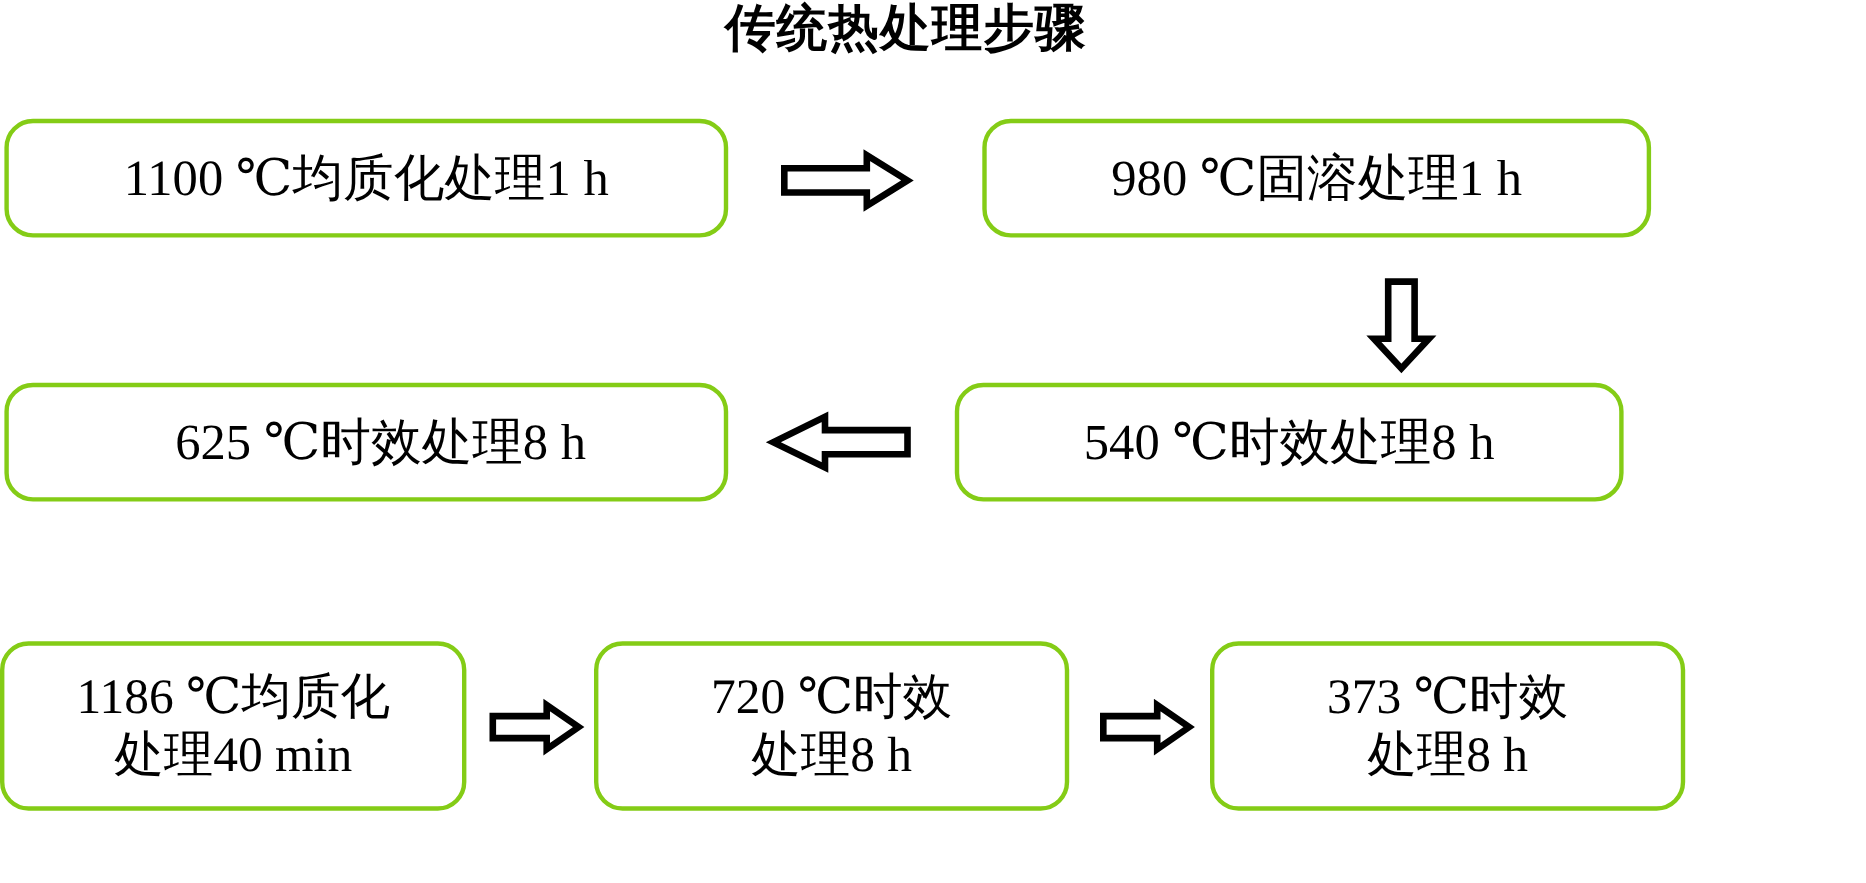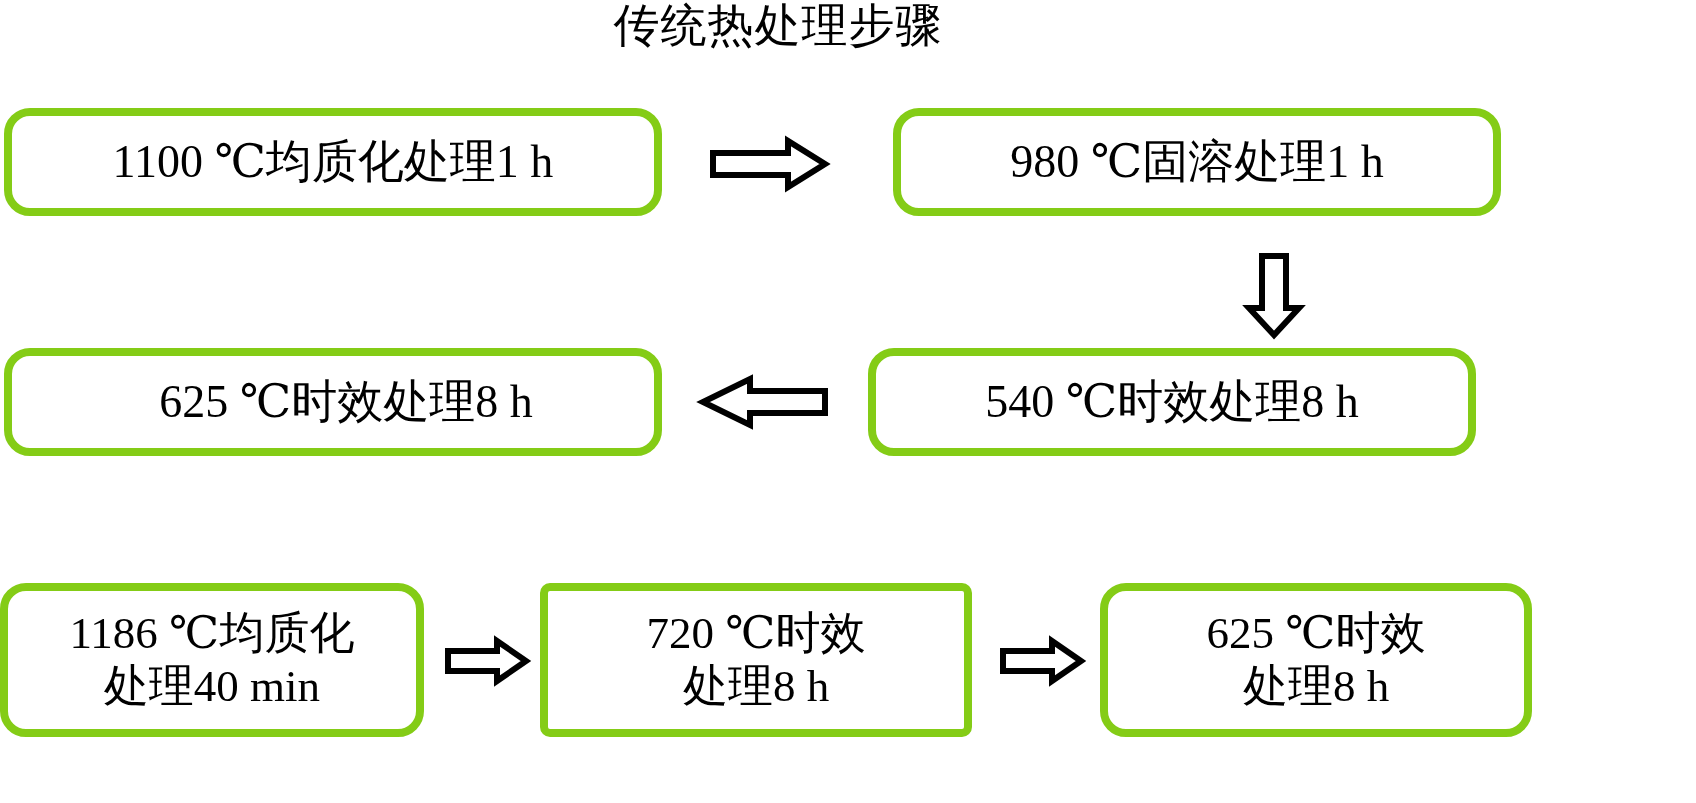--- a/index.html
+++ b/index.html
@@ -13,31 +13,31 @@
   }
   #canvas {
     position: relative;
     width: 1696px;
     height: 803px;
     background: #ffffff;
     overflow: hidden;
   }
   .section-title {
     position: absolute;
-    text-align: center;
-    font-weight: normal;
+    text-align: right;
+    font-weight: bold;
     font-size: 46px;
     line-height: 1;
     letter-spacing: 1px;
     white-space: nowrap;
   }
   .box {
     position: absolute;
     box-sizing: border-box;
-    border: 8px solid #84cc16;
+    border: 4px solid #84cc16;
     border-radius: 26px;
     background: #ffffff;
     display: flex;
     align-items: center;
     justify-content: center;
     text-align: center;
     font-size: 46px;
     line-height: 1.12;
     white-space: pre-line;
     padding: 0 6px;
@@ -96,25 +96,25 @@
 
   <div class="box two-line" style="left:0; top:583px; width:424px; height:154px;">1186 ℃均质化
 处理40 min</div>
 
   <div class="arrow" style="left:445px; top:638px;">
     <svg width="84" height="46" viewBox="0 0 84 46">
       <polygon points="3,13 52,13 52,3 81,23 52,43 52,33 3,33"></polygon>
     </svg>
   </div>
 
-  <div class="box two-line" style="left:540px; top:583px; width:432px; height:154px;border-radius:10px;">720 ℃时效
+  <div class="box two-line" style="left:540px; top:583px; width:432px; height:154px;">720 ℃时效
 处理8 h</div>
 
   <div class="arrow" style="left:1000px; top:638px;">
     <svg width="84" height="46" viewBox="0 0 84 46">
       <polygon points="3,13 52,13 52,3 81,23 52,43 52,33 3,33"></polygon>
     </svg>
   </div>
 
-  <div class="box two-line" style="left:1100px; top:583px; width:432px; height:154px;">625 ℃时效
+  <div class="box two-line" style="left:1100px; top:583px; width:432px; height:154px;">373 ℃时效
 处理8  h</div>
 
 </div>
 
 </body></html>

